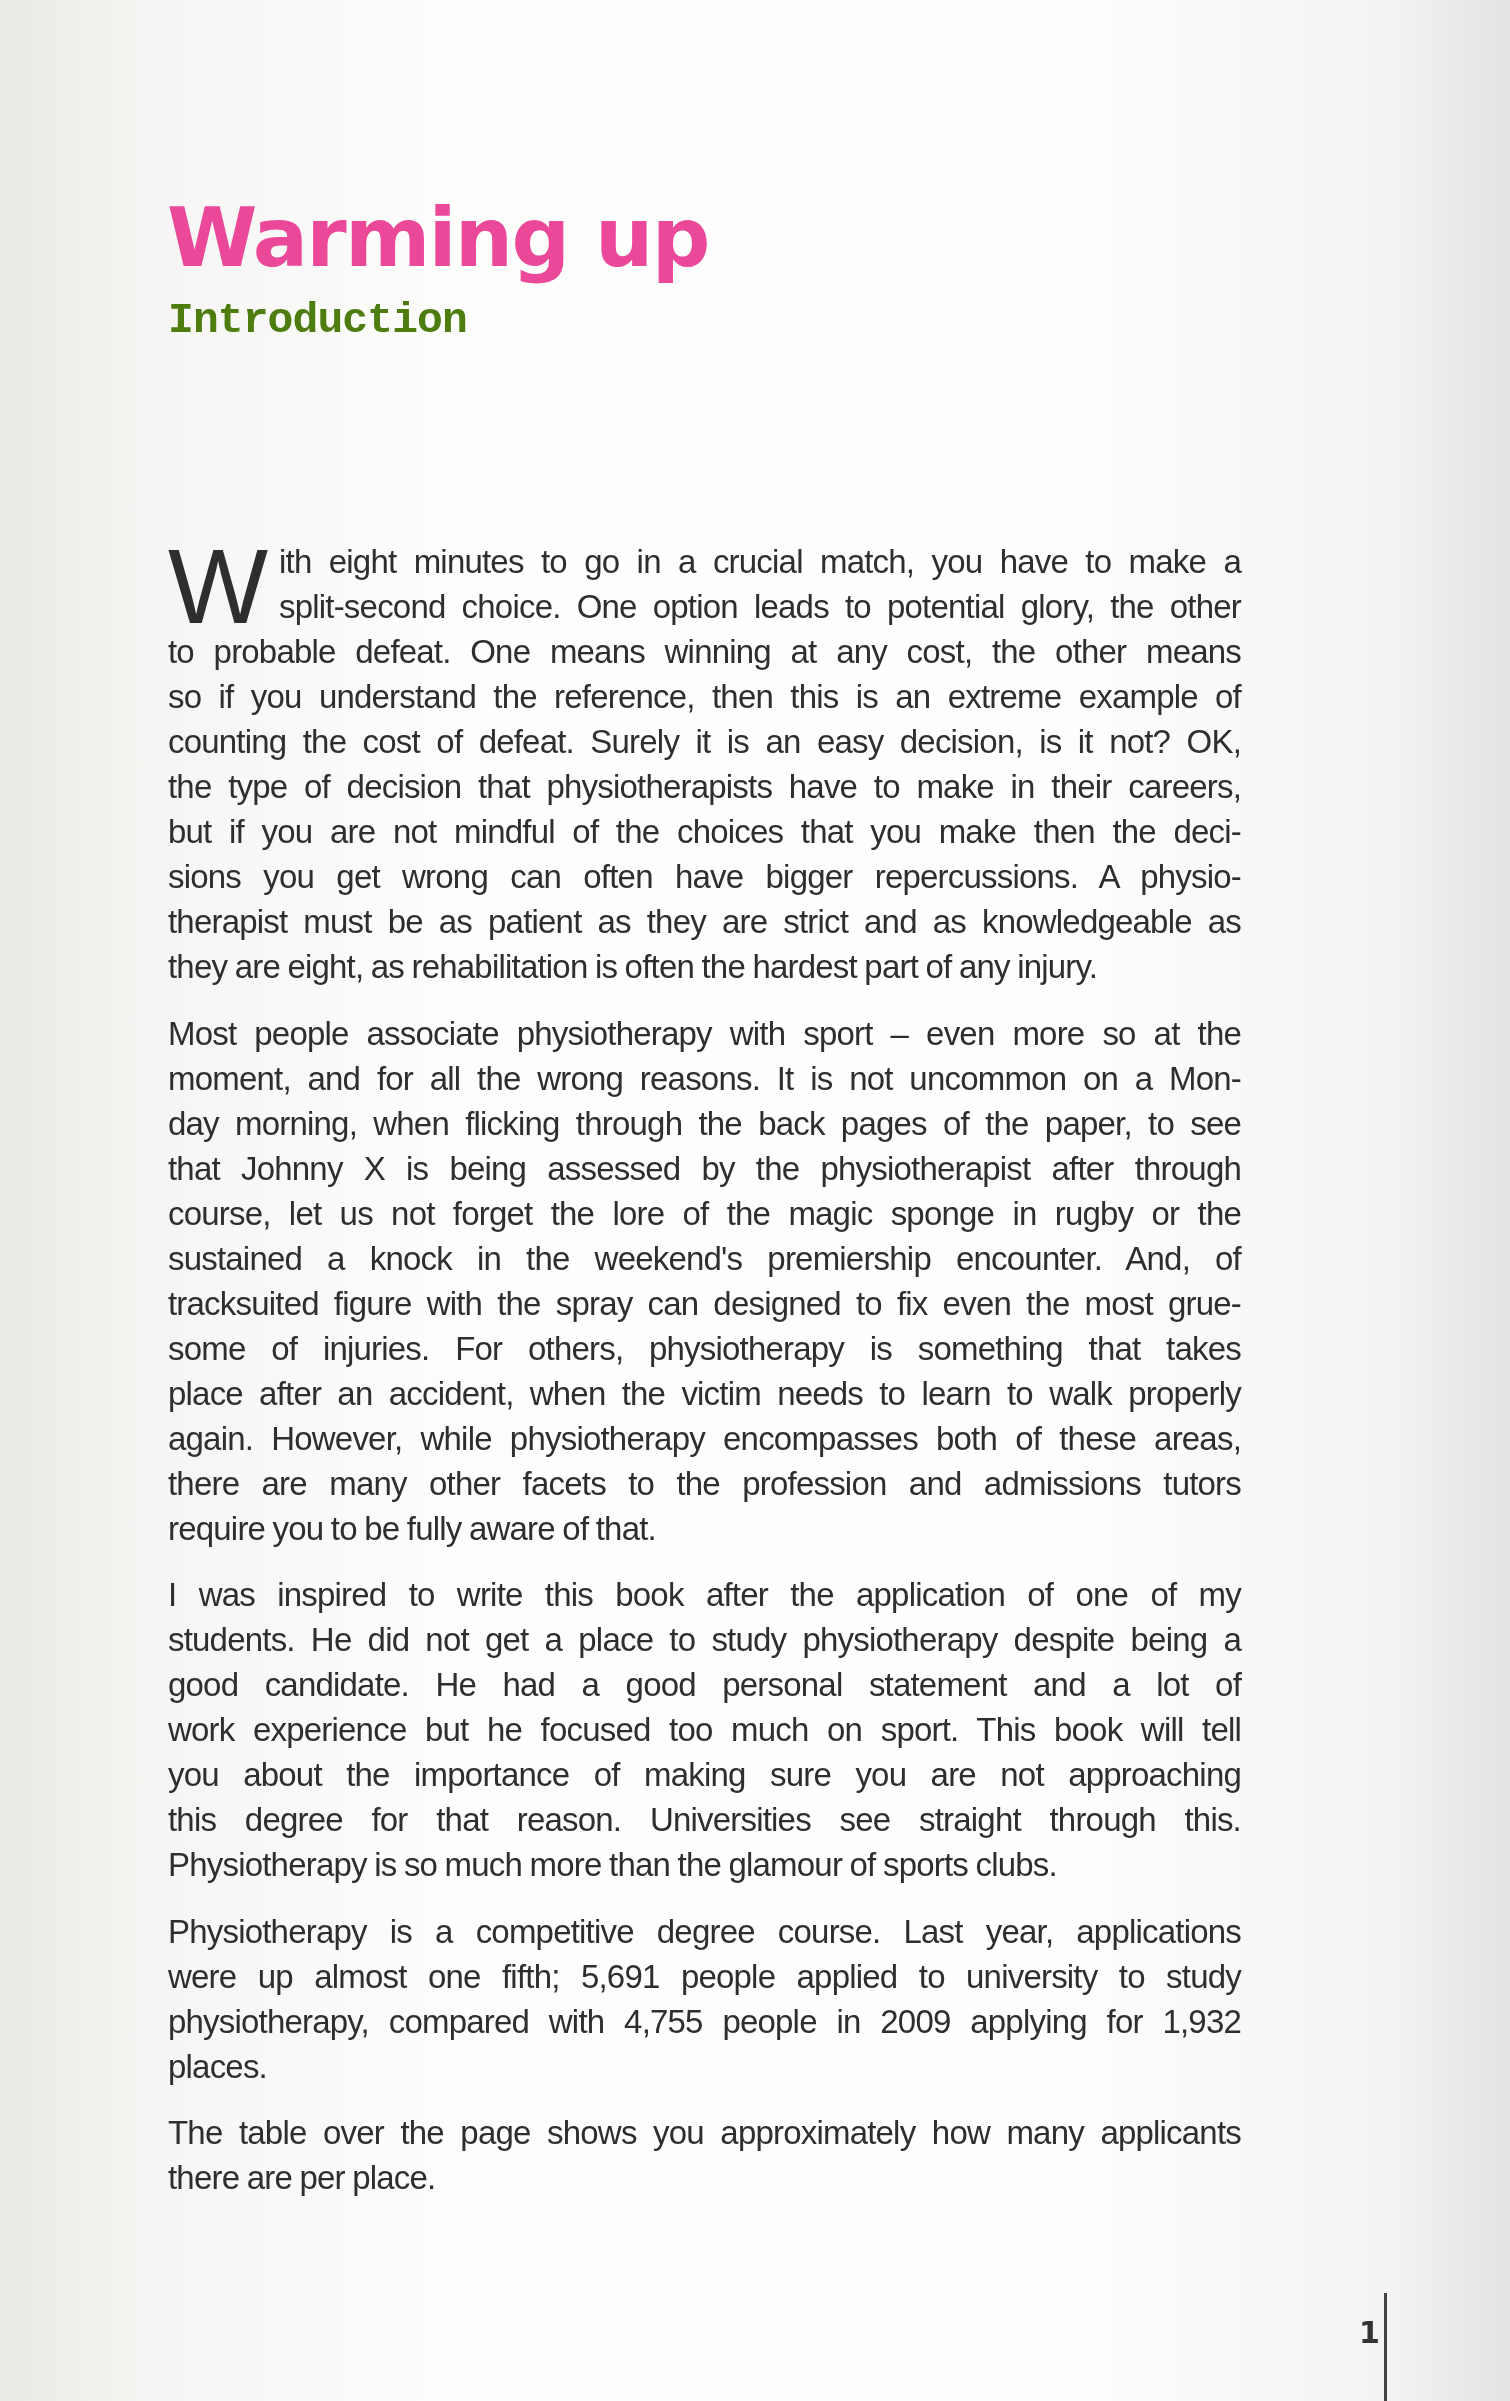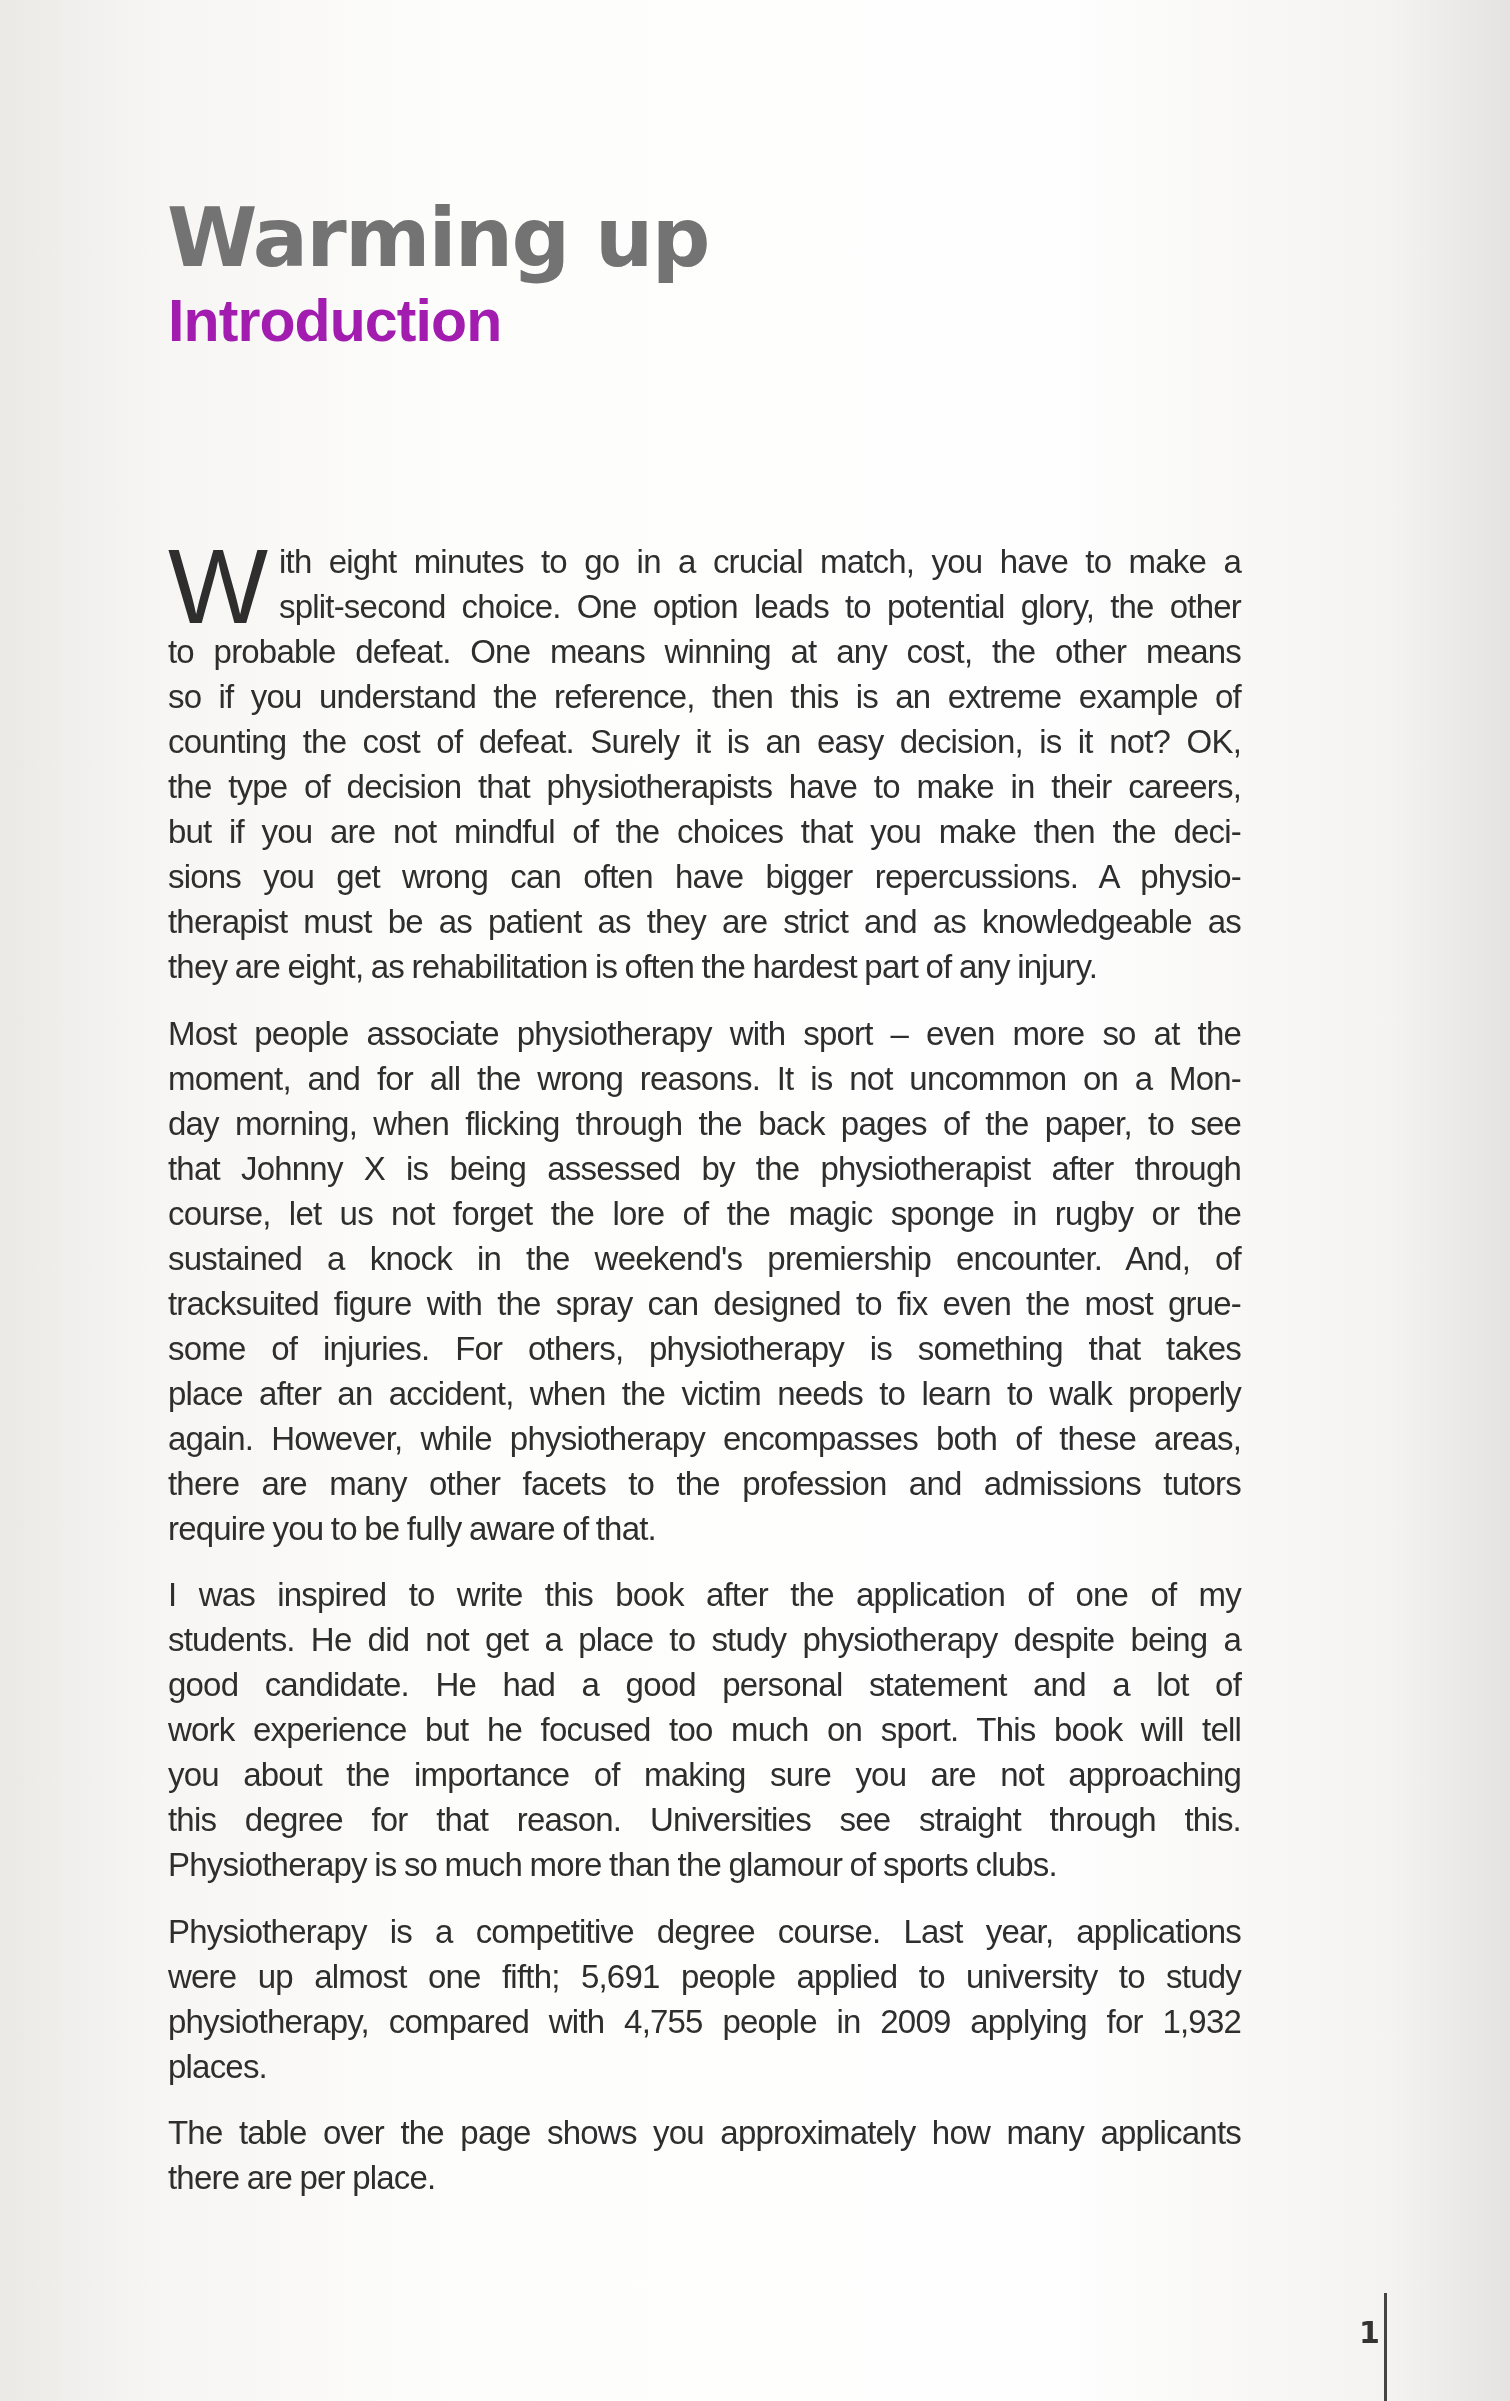--- a/index.html
+++ b/index.html
@@ -6,26 +6,26 @@
   body {
     width: 1510px; height: 2401px; overflow: hidden;
     background: linear-gradient(90deg, #ebe9e6 0%, #f6f5f3 10%, #fdfdfc 30%, #fefefe 70%, #f4f3f1 92%, #e4e3e1 100%);
     position: relative;
     color: #2b2b2b;
   }
   .page { position: absolute; left: 0; top: 0; width: 1510px; height: 2401px; }
   .title {
     position: absolute; left: 167px; top: 193px; margin: 0;
     font-family: "DejaVu Sans", sans-serif; font-weight: bold;
-    font-size: 82px; line-height: 90px; letter-spacing: -1.8px; color: #737373;
+    font-size: 82px; line-height: 90px; letter-spacing: -1.8px; color: #ec4899;
   }
   .subtitle {
     position: absolute; left: 168px; top: 285px; margin: 0;
-    font-family: Liberation Sans, sans-serif; font-weight: bold;
-    font-size: 59px; line-height: 72px; letter-spacing: -0.9px; color: #a21caf;
+    font-family: Liberation Mono, monospace; font-weight: bold;
+    font-size: 43px; line-height: 72px; letter-spacing: -0.9px; color: #4d7c0f;
   }
   .body-text {
     position: absolute; left: 168px; top: 539px; width: 1073px;
     font-family: "Liberation Sans", sans-serif; font-size: 33px; color: #2e2e2e;
   }
   .para { margin: 0 0 21.5px 0; }
   .line {
     display: block; height: 45px; line-height: 45px;
     text-align: justify; text-align-last: justify; white-space: nowrap;
     letter-spacing: -0.8px; word-spacing: -0.9px;

